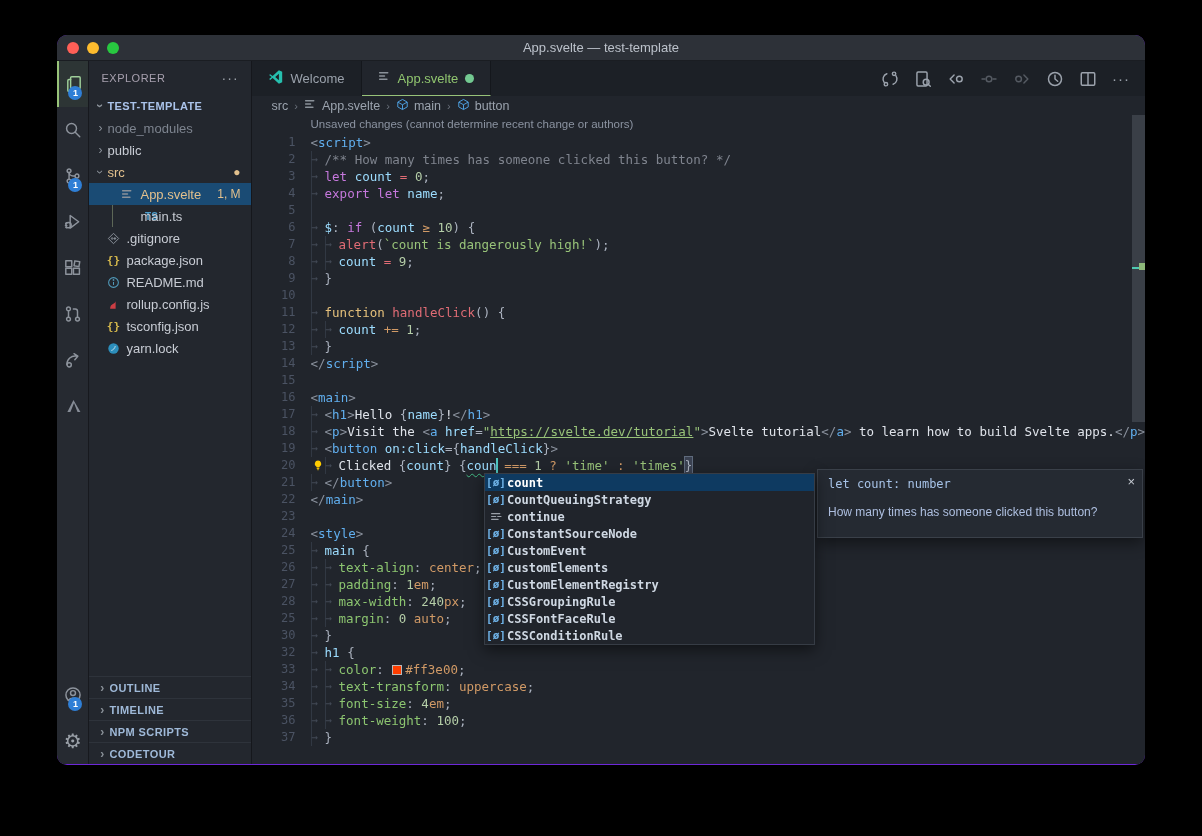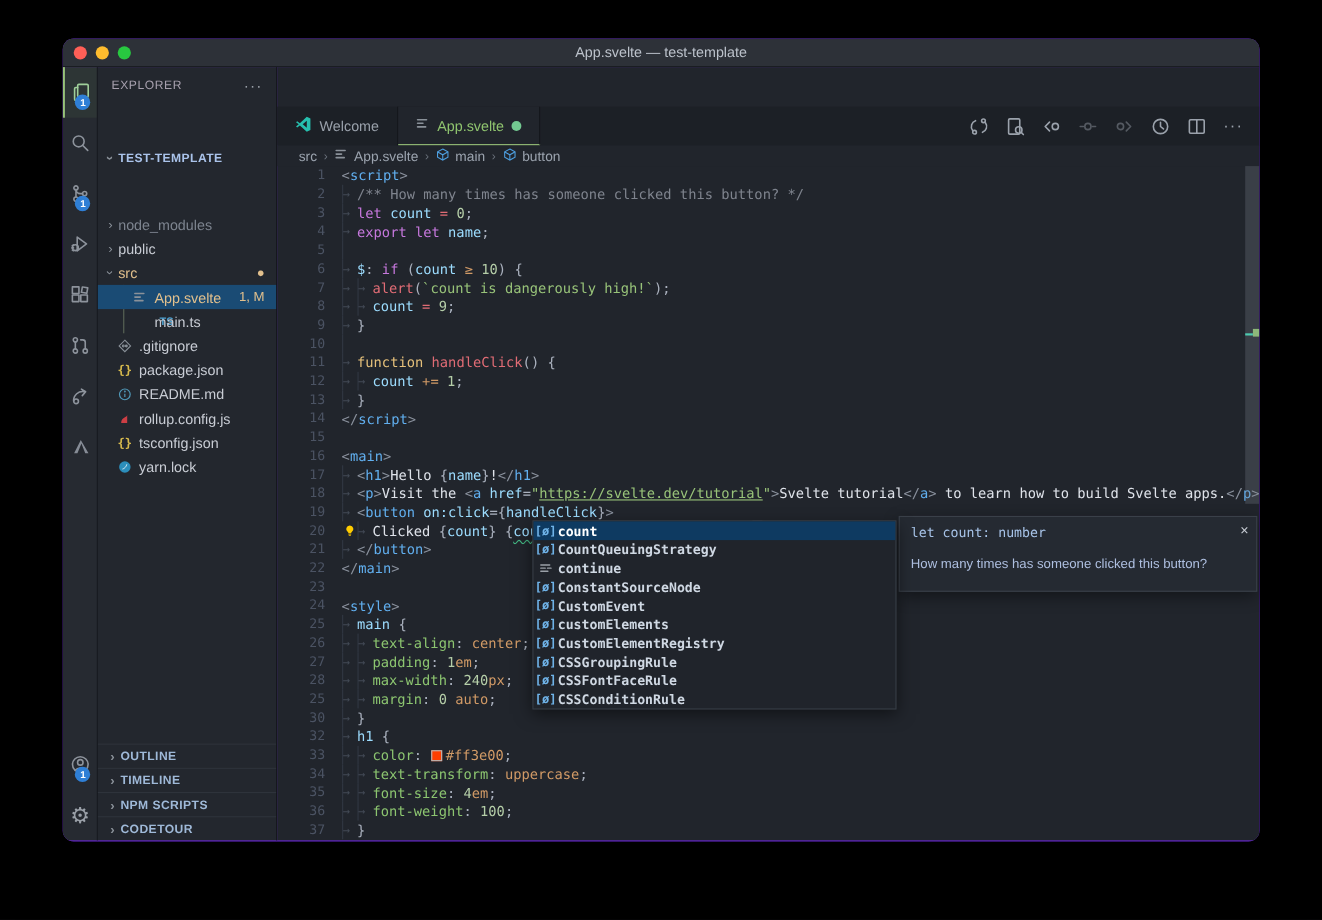--- a/index.html
+++ b/index.html
@@ -19,21 +19,21 @@
   .activity{width:43px;background:#262a31;display:flex;flex-direction:column;align-items:stretch;
     border-right:1px solid #17191e;position:relative;}
   .act-item{height:46px;display:flex;align-items:center;justify-content:center;position:relative;color:#868c96;}
   .act-item.active{background:rgba(140,200,120,.07);border-left:2px solid #98c379;}
   .act-item svg{display:block;}
   .act-badge{position:absolute;right:6px;bottom:7px;min-width:14px;height:14px;border-radius:8px;
     background:#2f7fd6;color:#fff;font-size:9px;line-height:14px;text-align:center;font-weight:bold;}
   .act-bottom{margin-top:auto;}
   .gear-glyph{font-size:20px;color:#9aa0a8;}
   
-  .sidebar{width:216px;background:#23272e;border-right:1px solid #15171c;display:flex;flex-direction:column;font-size:13px;color:#c8ccd4;position:relative;gap:38px;}
+  .sidebar{width:216px;background:#23272e;border-right:1px solid #15171c;display:flex;flex-direction:column;font-size:13px;color:#c8ccd4;position:relative;}
   .sb-title{height:34px;display:flex;align-items:center;padding:0 12px;font-size:11px;letter-spacing:.5px;color:#a7a0ae;}
   .sb-title .dots{margin-left:auto;color:#9aa0a8;font-size:14px;letter-spacing:1px;}
   .sec-head{height:22px;display:flex;align-items:center;font-weight:bold;font-size:11px;letter-spacing:.4px;color:#aac3ea;padding-left:4px;}
   .chev{width:14px;text-align:center;color:#8a9199;font-size:12px;display:inline-block;}
   .chev.open{transform:rotate(90deg);}
   .rows{position:relative;}
   .frow{height:22px;display:flex;align-items:center;padding-right:10px;position:relative;}
   .frow .icon{width:16px;margin-right:5px;display:inline-flex;justify-content:center;align-items:center;flex:0 0 16px;}
   .frow.selected{background:#1a4b74;}
   .frow .label{white-space:nowrap;}
@@ -41,21 +41,21 @@
   .dim{color:#7d848f;}
   .mod{color:#e2c08d;}
   .src-guide{position:absolute;left:23px;top:66px;width:1px;height:44px;background:rgba(180,200,150,.4);}
   .ts-ic{color:#4d9fce;font-weight:bold;font-size:10px;margin-left:48px;}
   .brace-ic{color:#d7ba4d;font-weight:bold;font-size:11px;font-family:"DejaVu Sans Mono",monospace;}
   .panels{margin-top:auto;}
   .panel-head{height:22px;display:flex;align-items:center;border-top:1px solid #2e333b;
     font-weight:bold;font-size:11px;letter-spacing:.4px;color:#9fb9d8;padding-left:6px;}
   
   .editor-col{flex:1;display:flex;flex-direction:column;background:#21252c;position:relative;}
-  .tabstrip{height:35px;background:#1c2026;display:flex;align-items:stretch;position:relative;margin-top:36px;}
+  .tabstrip{height:35px;background:#1c2026;display:flex;align-items:stretch;position:relative;}
   .tab{display:flex;align-items:center;gap:7px;padding:0 16px;font-size:13px;color:#9aa1ab;
     border-right:1px solid #14171c;}
   .tab.active{background:#21252c;color:#90c56f;border-bottom:1px solid #98c379;}
   .tab .dot{width:9px;height:9px;border-radius:50%;background:#73c991;}
   .ed-actions{margin-left:auto;display:flex;align-items:center;gap:13px;padding-right:14px;color:#9ba2ac;}
   .ed-actions .ai{display:flex;align-items:center;justify-content:center;width:20px;}
   .ai.dimmed{opacity:.45;}
   .more-glyph{font-size:15px;letter-spacing:1px;}
   .breadcrumb{height:19px;display:flex;align-items:center;font-size:12.5px;color:#9ba3ae;padding-left:20px;gap:6px;background:#21252c;}
   .breadcrumb .sep{color:#6b727c;font-size:11px;}
@@ -403,20 +403,21 @@
           <span class="sep">›</span>
           <span class="bc-item">
             <span><svg width="13" height="13" viewBox="0 0 16 16" fill="none" stroke="#4d9fe0" stroke-width="1.2">
                 <path d="M8 1.8 13.8 5v6L8 14.2 2.2 11V5z"></path>
                 <path d="M2.4 5.2 8 8.3l5.6-3.1M8 8.3v5.8"></path>
               </svg></span>
             <span>button</span>
           </span>
         </div>
       <div class="code" id="code">
+        <div class="annotation">Unsaved changes (cannot determine recent change or authors)</div>
         <div id="codelines">
             <div class="line"><span class="ln">1</span><span class="lc"><span class="pb">&lt;</span><span class="tag">script</span><span class="pb">&gt;</span></span></div>
             <div class="line"><span class="ln">2</span><span class="lc"><span class="tabch">→</span><span class="com">/** How many times has someone clicked this button? */</span></span></div>
             <div class="line"><span class="ln">3</span><span class="lc"><span class="tabch">→</span><span class="kw">let</span><span class="pun"> </span><span class="var">count</span><span class="pun"> </span><span class="opr">=</span><span class="pun"> </span><span class="num">0</span><span class="pun">;</span></span></div>
             <div class="line"><span class="ln">4</span><span class="lc"><span class="tabch">→</span><span class="kw">export</span><span class="pun"> </span><span class="kw">let</span><span class="pun"> </span><span class="var">name</span><span class="pun">;</span></span></div>
             <div class="line"><span class="ln">5</span><span class="lc"><span class="tabch"> </span></span></div>
             <div class="line"><span class="ln">6</span><span class="lc"><span class="tabch">→</span><span class="var">$</span><span class="pun">:</span><span class="pun"> </span><span class="kw">if</span><span class="pun"> (</span><span class="var">count</span><span class="pun"> </span><span class="opg">≥</span><span class="pun"> </span><span class="num">10</span><span class="pun">) {</span></span></div>
             <div class="line"><span class="ln">7</span><span class="lc"><span class="tabch">→</span><span class="tabch">→</span><span class="fn">alert</span><span class="pun">(</span><span class="str">`count is dangerously high!`</span><span class="pun">);</span></span></div>
             <div class="line"><span class="ln">8</span><span class="lc"><span class="tabch">→</span><span class="tabch">→</span><span class="var">count</span><span class="pun"> </span><span class="opr">=</span><span class="pun"> </span><span class="num">9</span><span class="pun">;</span></span></div>
             <div class="line"><span class="ln">9</span><span class="lc"><span class="tabch">→</span><span class="pun">}</span></span></div>

